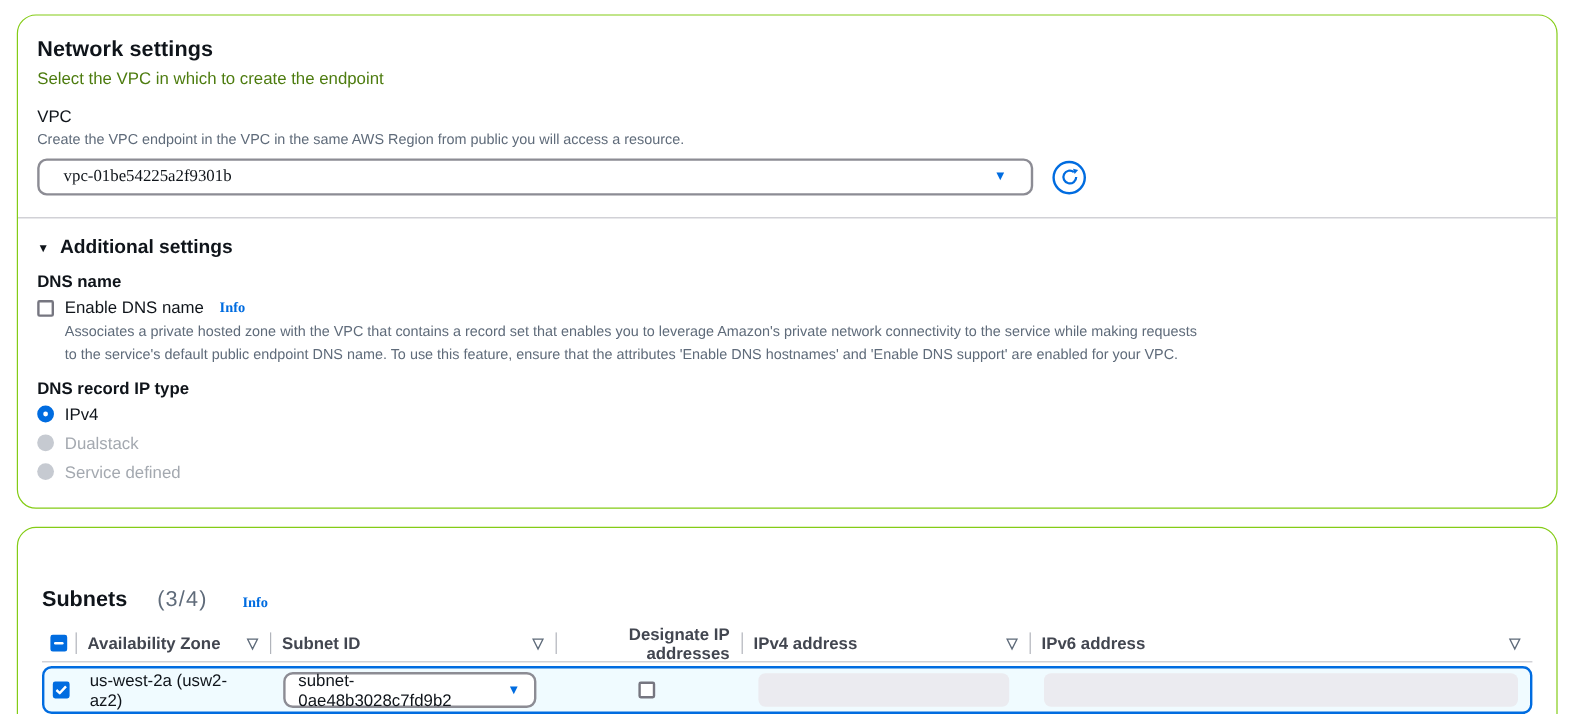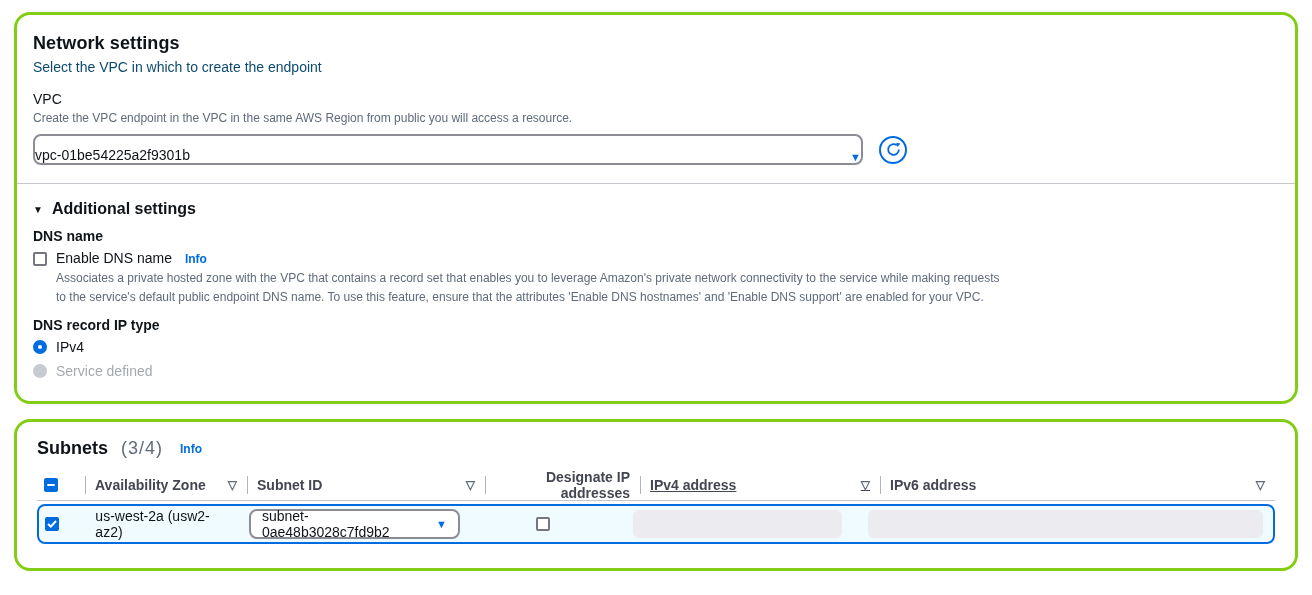--- a/index.html
+++ b/index.html
@@ -5,39 +5,39 @@
   * { box-sizing: border-box; }
   html,body { margin:0; padding:0; }
   body {
     width:1312px; height:595px; overflow:hidden;
     background:#ffffff; color:#0f141a;
     font-family:"Liberation Sans", sans-serif;
     font-size:14px;
   }
   .panel {
     background:#fff;
-    border:3px solid #84cc16;
+    border:1px solid #84cc16;
     border-radius:16px;
     margin:12px 14px 0;
     padding:16px 16px 22px;
   }
   .panel2 { margin-top:15px; padding:16px 20px 24px; }
 
   h2.panel-title { font-size:18px; font-weight:bold; margin:2px 0 5px; letter-spacing:0.1px; }
-  .subtitle { font-size:14px; color:#0c4a6e; margin:0 0 16px; }
+  .subtitle { font-size:14px; color:#4d7c0f; margin:0 0 16px; }
 
   .field-label { font-size:14px; font-weight:normal; margin:0 0 2px; }
   .field-desc  { font-size:12px; color:#5f6b7a; margin:0 0 7px; line-height:1.5; }
 
   .select-row { display:flex; align-items:center; gap:16px; }
   .select {
-    display:flex; align-items:flex-end;
+    display:flex; align-items:center;
     width:830px; height:31px;
     border:2px solid #8c8c94; border-radius:8px;
-    background:#fff; padding:0 0; cursor:pointer;
+    background:#fff; padding:0 20px; cursor:pointer;font-family:Liberation Serif, serif;
   }
   .select .value { font-size:14px; color:#0f141a; }
   .caret { margin-left:auto; color:#006ce0; font-size:11px; line-height:1; }
 
   .refresh-btn {
     width:28px; height:28px; border-radius:50%;
     border:2px solid #006ce0; background:#fff;
     display:flex; align-items:center; justify-content:center;
     cursor:pointer; flex:none;
   }
@@ -52,55 +52,55 @@
 
   .cb-row { display:flex; align-items:flex-end; gap:9px; margin-top:4px; }
   .checkbox {
     width:14px; height:14px; border-radius:2px; flex:none;
     display:flex; align-items:center; justify-content:center; cursor:pointer;
   }
   .checkbox.unchecked { background:#fff; border:2px solid #767680; }
   .checkbox.checked, .checkbox.indeterminate { background:#006ce0; border:2px solid #006ce0; }
   .checkbox .dash { width:8px; height:2px; background:#fff; border-radius:1px; }
   .cb-label { font-size:14px; }
-  .info-link { font-size:12px; font-weight:bold; color:#006ce0; cursor:pointer; margin-left:4px; }
+  .info-link { font-size:12px; font-weight:bold; color:#006ce0; cursor:pointer; margin-left:4px;font-family:Liberation Serif, serif; }
 
   .long-desc {
     font-size:12px; color:#5f6b7a; line-height:1.6;
     margin:3px 0 0 23px; max-width:955px;
   }
 
   .radio-row { display:flex; align-items:center; gap:9px; margin-bottom:8px; }
   .radio { width:14px; height:14px; border-radius:50%; flex:none; cursor:pointer; }
   .radio.selected { background:#fff; border:5px solid #006ce0; }
   .radio.disabled { background:#c6cad1; border:none; cursor:default; }
   .radio-label { font-size:14px; }
   .radio-label.disabled { color:#a4a9b0; }
 
   
-  .subnets-header { display:flex; align-items:center; gap:13px; }
+  .subnets-header { display:flex; align-items:flex-end; gap:25px;margin-top:33px; }
   .subnets-title { font-size:18px; font-weight:bold; }
   .subnets-counter { font-size:18px; font-weight:normal; color:#5f6b7a; letter-spacing:1px; }
 
   .thead {
     display:flex; align-items:center;
     margin-top:16px; height:26px; padding-bottom:6px;
     border-bottom:1px solid #c6c6cd;
   }
   .th, .td { display:flex; align-items:center; padding:0 10px; position:relative; }
   .th { font-size:14px; font-weight:bold; color:#424650; }
   .th + .th::before {
     content:""; position:absolute; left:0; top:50%; transform:translateY(-50%);
     width:1px; height:18px; background:#b1b4bb;
   }
   .col-select   { width:28px; justify-content:center; padding:0; }
-  .col-az       { width:162px;margin-left:20px; }
+  .col-az       { width:162px; }
   .col-subnet   { width:238px; }
   .col-desig    { width:155px;text-align:right; }
-  .col-ipv4     { width:240px;text-decoration:underline; }
+  .col-ipv4     { width:240px; }
   .col-ipv6     { flex:1; }
   .sort-icon { margin-left:auto; font-size:12px; color:#5f6b7a; cursor:pointer; }
 
   .trow {
     display:flex; align-items:center;
     height:40px; background:#f0fbff;
     border:2px solid #006ce0; border-radius:8px;
   }
   .trow.first { margin-top:3px; }
   .td { font-size:14px; }
@@ -158,20 +158,24 @@
     <span class="info-link">Info</span>
   </div>
   <p class="long-desc">Associates a private hosted zone with the VPC that contains a record set that enables you to leverage Amazon's private network connectivity to the service while making requests to the service's default public endpoint DNS name. To use this feature, ensure that the attributes 'Enable DNS hostnames' and 'Enable DNS support' are enabled for your VPC.</p>
 
   <div class="group-label">DNS record IP type</div>
 
   <div class="radio-row">
     <span class="radio selected"></span>
     <span class="radio-label">IPv4</span>
   </div>
+  <div class="radio-row">
+    <span class="radio disabled"></span>
+    <span class="radio-label disabled">Dualstack</span>
+  </div>
   <div class="radio-row" style="margin-bottom:0;">
     <span class="radio disabled"></span>
     <span class="radio-label disabled">Service defined</span>
   </div>
 </section>
 
 <section class="panel panel2">
   <div class="subnets-header">
     <span class="subnets-title">Subnets</span>
     <span class="subnets-counter">(3/4)</span>

